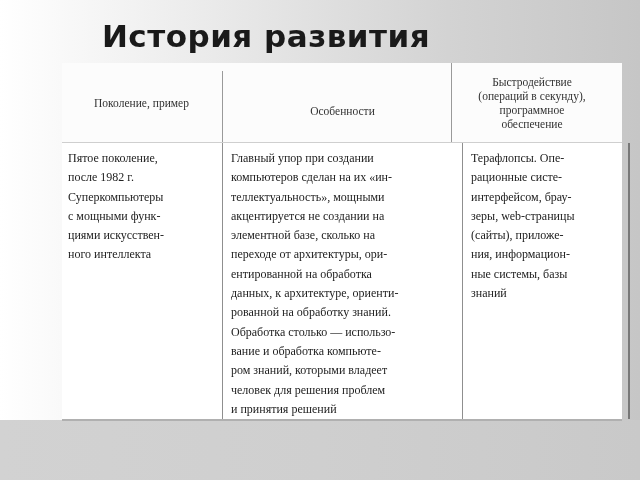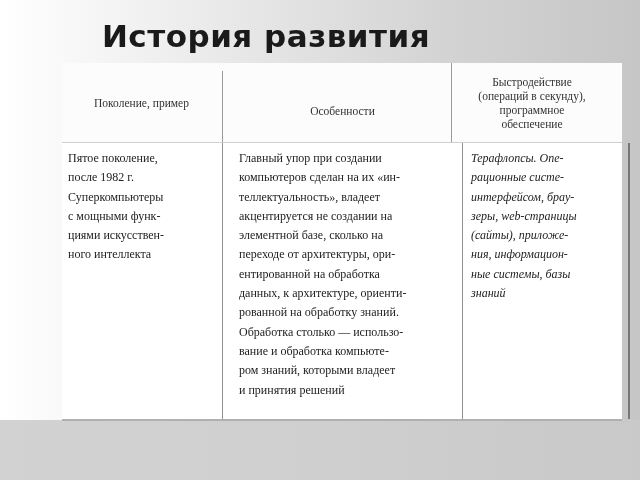--- a/index.html
+++ b/index.html
@@ -30,22 +30,22 @@
   .hcell.c3 { left:389px; width:160px; border-left:1px solid #9a9a9a; padding-top:0; }
   .body-table {
     position:absolute; left:62px; top:142px; width:560px; height:276px;
     background:#ffffff; border-bottom:2px solid #b0b0b0; border-top:1px solid #cfcfcf;
   }
   .bcell {
     position:absolute; top:0; height:276px; box-sizing:border-box;
     color:#222; font-size:12px; line-height:19.3px; padding:6px 4px 0 6px;
   }
   .bcell.c1 { left:0; width:159px; }
-  .bcell.c2 { left:160px; width:240px; border-left:1px solid #8f8f8f; padding-left:16px; }
-  .bcell.c3 { left:400px; width:168px; border-left:1px solid #8f8f8f; border-right:2px solid #777; padding-left:8px;font-style:italic; }
+  .bcell.c2 { left:160px; width:240px; border-left:1px solid #8f8f8f; padding-left:8px; }
+  .bcell.c3 { left:400px; width:168px; border-left:1px solid #8f8f8f; border-right:2px solid #777; padding-left:8px; }
   .bcell .line { display:block; white-space:nowrap; }
 </style>
 </head>
 <body>
 
 <div class="bottom-fade"></div>
 
 <div class="title">История развития</div>
 
 <div class="header-table">
@@ -66,30 +66,31 @@
     <span class="line">Пятое поколение,</span>
     <span class="line">после 1982 г.</span>
     <span class="line">Суперкомпьютеры</span>
     <span class="line">с мощными функ-</span>
     <span class="line">циями искусствен-</span>
     <span class="line">ного интеллекта</span>
   </div>
   <div class="bcell c2">
     <span class="line">Главный упор при создании</span>
     <span class="line">компьютеров сделан на их «ин-</span>
-    <span class="line">теллектуальность», владеет</span>
+    <span class="line">теллектуальность», мощными</span>
     <span class="line">акцентируется не создании на</span>
     <span class="line">элементной базе, сколько на</span>
     <span class="line">переходе от архитектуры, ори-</span>
     <span class="line">ентированной на обработка</span>
     <span class="line">данных, к архитектуре, ориенти-</span>
     <span class="line">рованной на обработку знаний.</span>
     <span class="line">Обработка столько — использо-</span>
     <span class="line">вание и обработка компьюте-</span>
     <span class="line">ром знаний, которыми владеет</span>
+    <span class="line">человек для решения проблем</span>
     <span class="line">и принятия решений</span>
   </div>
   <div class="bcell c3">
     <span class="line">Терафлопсы. Опе-</span>
     <span class="line">рационные систе-</span>
     <span class="line">интерфейсом, брау-</span>
     <span class="line">зеры, web-страницы</span>
     <span class="line">(сайты), приложе-</span>
     <span class="line">ния, информацион-</span>
     <span class="line">ные системы, базы</span>

